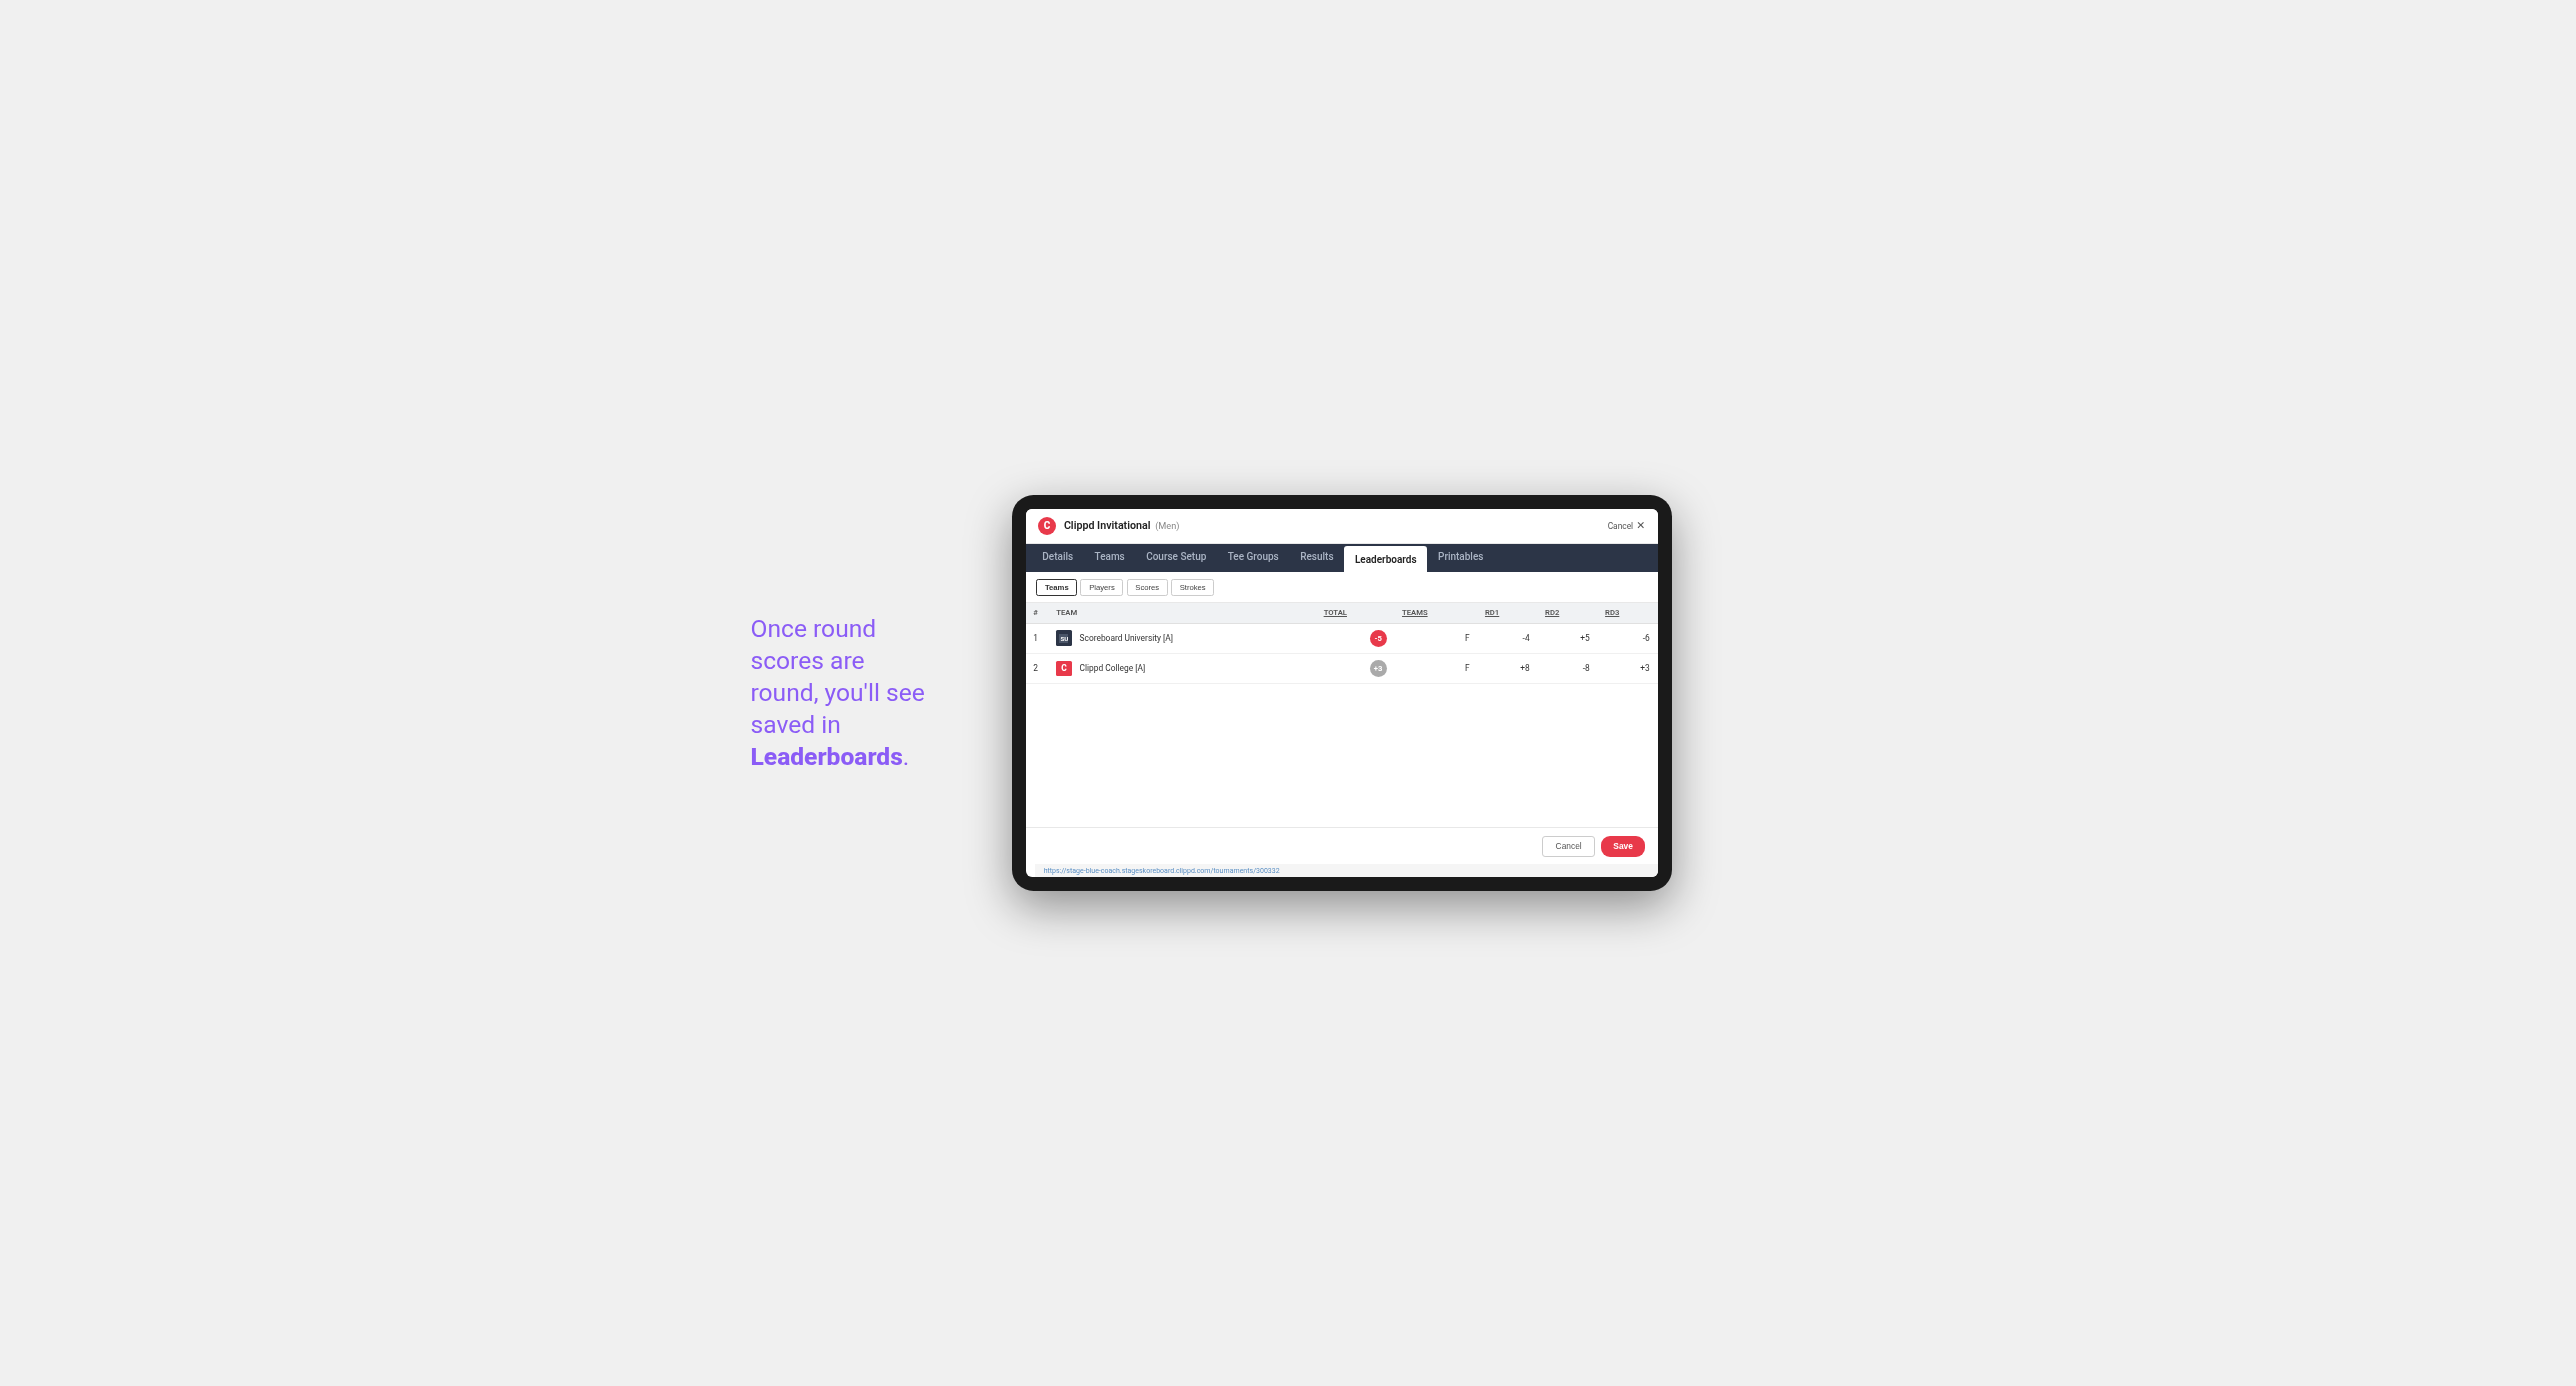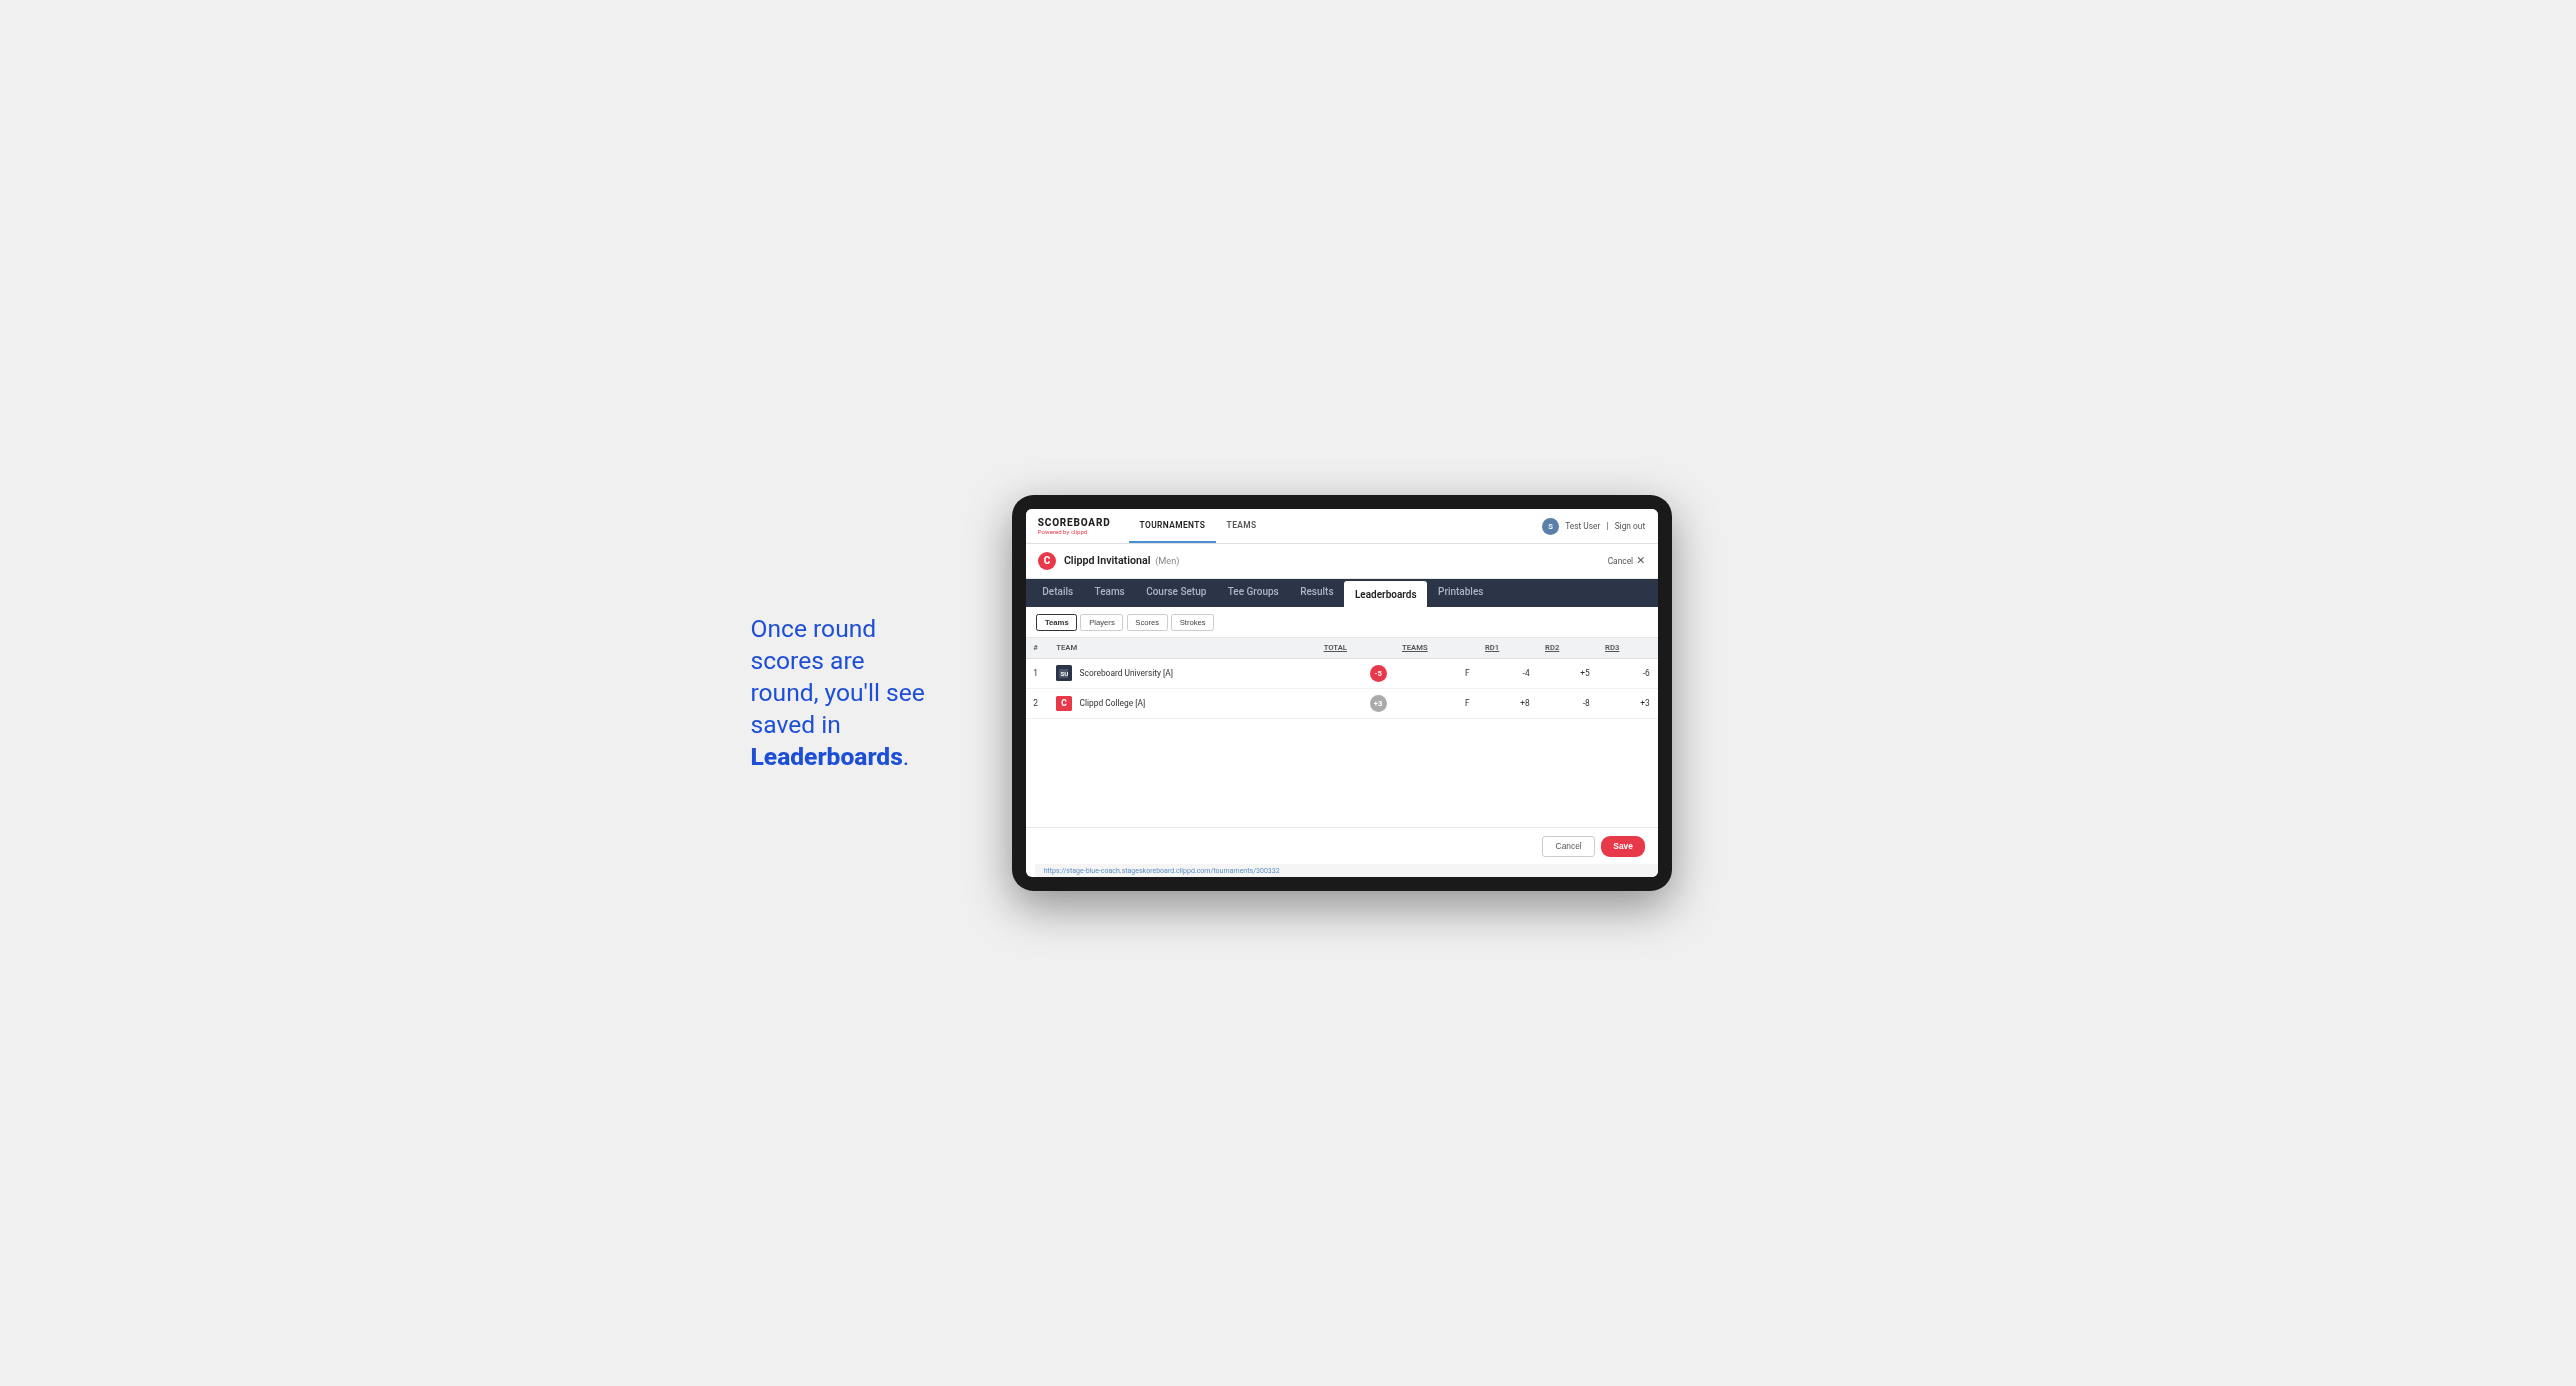--- a/index.html
+++ b/index.html
@@ -18,21 +18,21 @@
       align-items: center;
       gap: 46px;
       max-width: 1075px;
       width: 100%;
     }
 
     .left-text {
       flex: 0 0 215px;
       font-size: 24.6px;
       line-height: 1.3;
-      color: #1d4ed8;
+      color: #8b5cf6;
     }
 
     .left-text strong {
       font-weight: 800;
     }
 
     .tablet-outer {
       flex: 1;
       background: #1a1a1a;
       border-radius: 21.5px;
@@ -390,38 +390,20 @@
     <span>Once round</span><br>
     <span>scores are</span><br>
     <span>round, you'll see</span><br>
     <span>saved in</span><br>
     <strong>Leaderboards</strong><span>.</span>
   </div>
 
   <div class="tablet-outer">
     <div class="tablet-screen">
 
-      <div class="top-nav">
-        <div class="logo-area">
-          <span class="logo-text">SCOREBOARD</span>
-          <span class="logo-sub">
-            <span>Powered by </span><span style="color:#e8394a;">clippd</span>
-          </span>
-        </div>
-        <div class="nav-links">
-          <div class="nav-link active">TOURNAMENTS</div>
-          <div class="nav-link">TEAMS</div>
-        </div>
-        <div class="nav-right">
-          <div class="user-avatar">S</div>
-          <span>Test User</span>
-          <span>|</span>
-          <span class="sign-out">Sign out</span>
-        </div>
-      </div>
 
       <div class="tournament-header">
         <div class="tournament-icon">C</div>
         <span class="tournament-title">Clippd Invitational</span>
         <span class="tournament-subtitle">(Men)</span>
         <div class="cancel-btn">
           <span>Cancel</span>
           <span class="cancel-x">✕</span>
         </div>
       </div>

